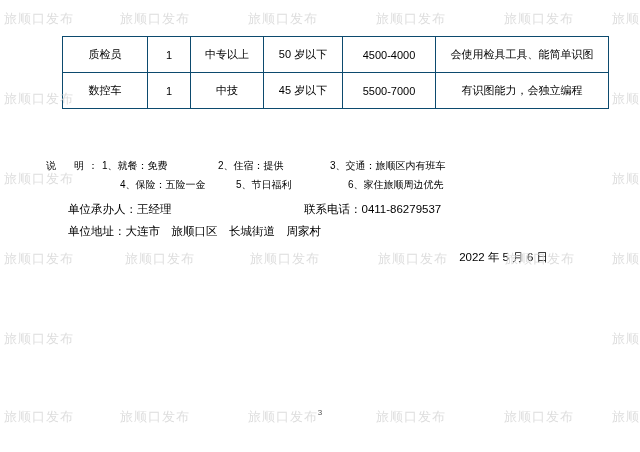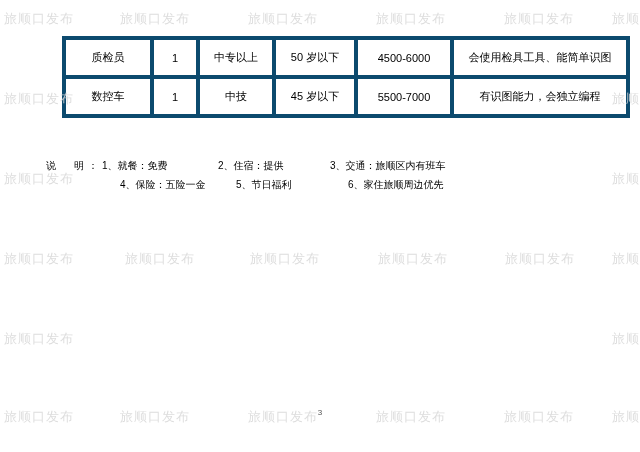--- a/index.html
+++ b/index.html
@@ -45,21 +45,21 @@
     left: 62px;
     top: 36px;
     width: 516px;
   }
   table.jobs {
     border-collapse: collapse;
     width: 100%;
     table-layout: fixed;
   }
   table.jobs td {
-    border: 4px solid #0c4a6e;
+    border: 1px solid #0c4a6e;
     font-size: 11px;
     color: #000;
     text-align: center;
     vertical-align: middle;
     padding: 0 2px;
     height: 35px;
     font-family: "Liberation Sans", sans-serif;
   }
   td.c0 { width: 80px; }
   td.c1 { width: 38px; }
@@ -123,21 +123,21 @@
 <div id="page">
 
   <div class="tbl-wrap">
     <table class="jobs">
       <tbody>
         <tr>
           <td class="c0">质检员</td>
           <td class="c1">1</td>
           <td class="c2">中专以上</td>
           <td class="c3">50 岁以下</td>
-          <td class="c4">4500-6000</td>
+          <td class="c4">4500-4000</td>
           <td class="c5">会使用检具工具、能简单识图</td>
         </tr>
         <tr>
           <td class="c0">数控车</td>
           <td class="c1">1</td>
           <td class="c2">中技</td>
           <td class="c3">45 岁以下</td>
           <td class="c4">5500-7000</td>
           <td class="c5">有识图能力，会独立编程</td>
         </tr>
@@ -147,20 +147,35 @@
 
   <div class="notes">
     <div class="note-line ind-1">
       <span class="lbl">说　明：</span><span class="seg seg-a">1、就餐：免费</span><span class="seg seg-b">2、住宿：提供</span><span class="seg">3、交通：旅顺区内有班车</span>
     </div>
     <div class="note-line ind-2">
       <span style="display:inline-block;width:46px"></span><span class="seg seg-a">4、保险：五险一金</span><span class="seg seg-b">5、节日福利</span><span class="seg">6、家住旅顺周边优先</span>
     </div>
   </div>
 
+  <div class="contact">
+    <div class="contact-row">
+      <div class="contact-left">
+        <span>单位承办人：</span><span>王经理</span>
+      </div>
+      <div>
+        <span>联系电话：</span><span>0411-86279537</span>
+      </div>
+    </div>
+    <div class="contact-row">
+      <span>单位地址：</span>
+        <span>大连市　旅顺口区　长城街道　周家村</span>
+    </div>
+    <div class="date-row">2022 年 5 月 6 日</div>
+  </div>
 
   <div class="page-num">3</div>
 </div>
 
 <div id="watermarks">
     <div class="wm" style="left: 4px; top: 10px; color: rgb(216, 216, 216);">旅顺口发布</div>
     <div class="wm" style="left: 120px; top: 10px; color: rgb(216, 216, 216);">旅顺口发布</div>
     <div class="wm" style="left: 248px; top: 10px; color: rgb(216, 216, 216);">旅顺口发布</div>
     <div class="wm" style="left: 376px; top: 10px; color: rgb(216, 216, 216);">旅顺口发布</div>
     <div class="wm" style="left: 504px; top: 10px; color: rgb(216, 216, 216);">旅顺口发布</div>

